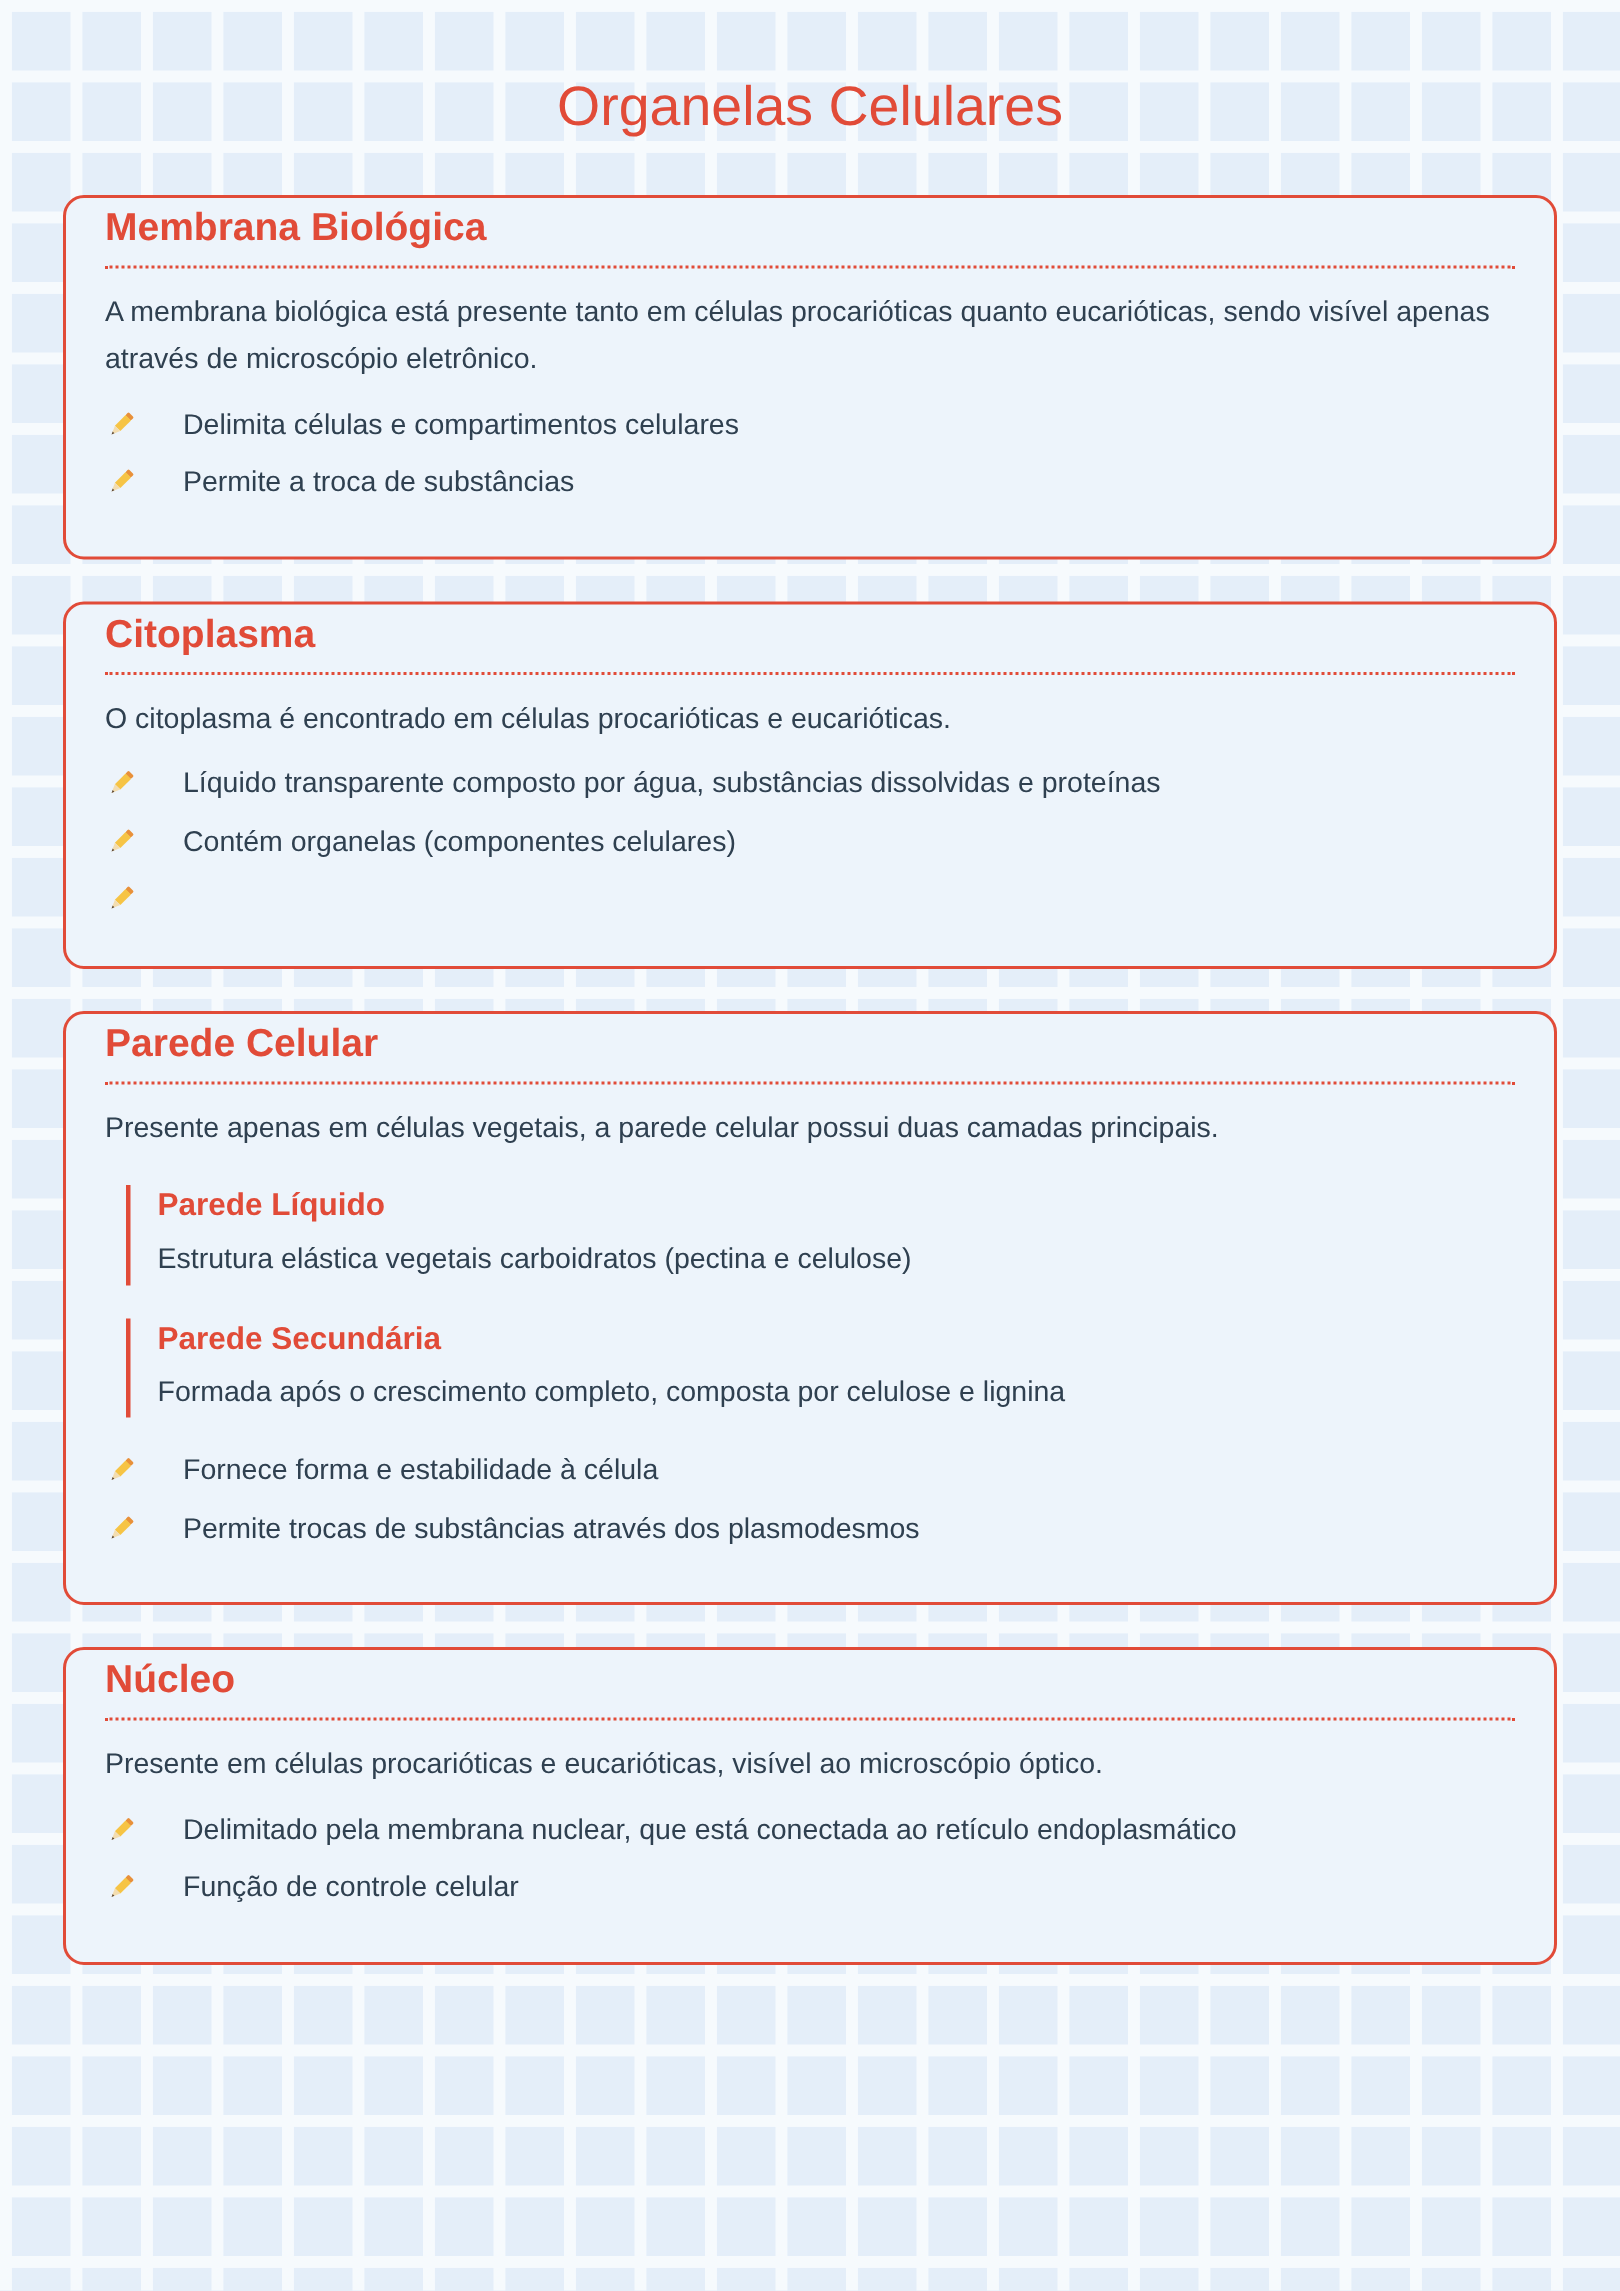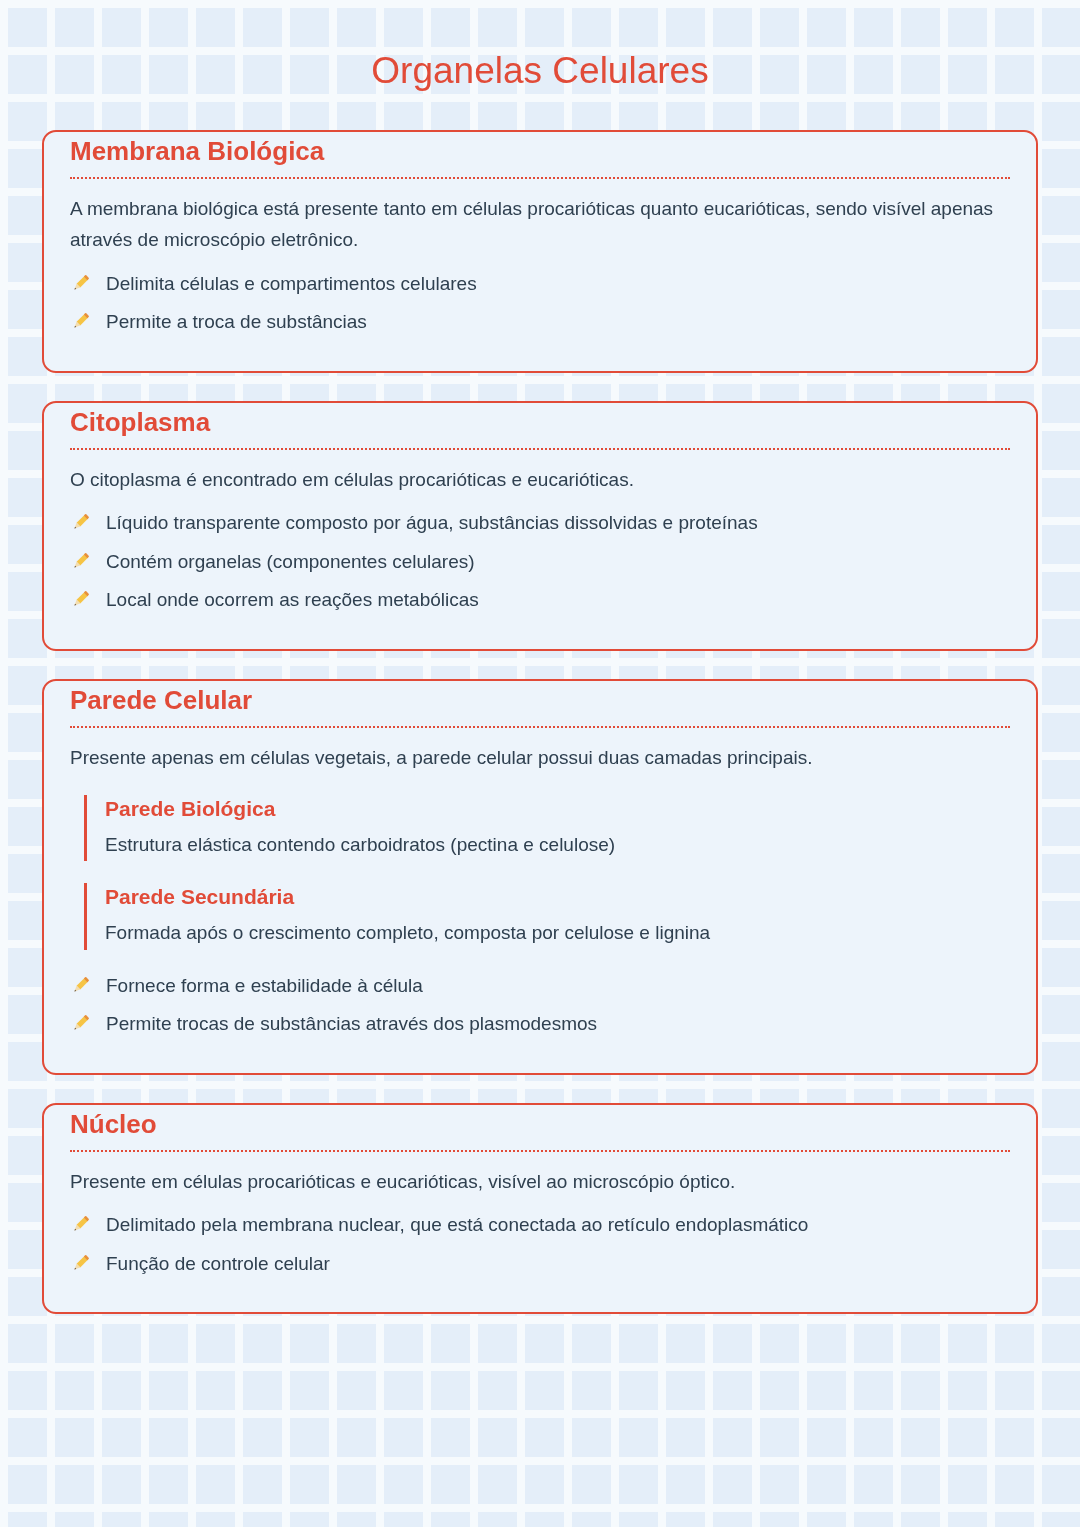--- a/index.html
+++ b/index.html
@@ -55,21 +55,21 @@
     line-height:1.65;
   }
   ul.bullets{
     list-style:none;
     margin:6px 0 0;
     padding:0;
   }
   ul.bullets li{
     display:flex;
     align-items:flex-start;
-    gap:14px;
+    gap:30px;
     margin:10px 0;
     font-size:19px;
     line-height:1.5;
   }
   .pencil-wrap{
     flex:0 0 auto;
     width:22px;
     height:22px;
     margin-top:2px;
   }
@@ -165,32 +165,31 @@
         <span class="pencil-wrap">
           <svg viewBox="0 0 24 24" aria-hidden="true">
               <g transform="rotate(45 12 12)">
                 <rect x="9.2" y="2" width="5.6" height="3.4" rx="1" fill="#e8903a"></rect>
                 <rect x="9.2" y="5" width="5.6" height="11" fill="#f6c445"></rect>
                 <path d="M9.2 16 L12 22.2 L14.8 16 Z" fill="#f3ddb0"></path>
                 <path d="M11.1 20.2 L12 22.2 L12.9 20.2 Z" fill="#5b4632"></path>
               </g>
             </svg>
         </span>
-        <span>Local onde ocorrem as reações metabólicas</span>
       </li>
     </ul>
   </section>
 
   <section class="card">
     <h2 class="card-title">Parede Celular</h2>
     <p class="intro">Presente apenas em células vegetais, a parede celular possui duas camadas principais.</p>
 
     <div class="subsection">
-      <h3>Parede Biológica</h3>
-      <p>Estrutura elástica contendo carboidratos (pectina e celulose)</p>
+      <h3>Parede Líquido</h3>
+      <p>Estrutura elástica vegetais carboidratos (pectina e celulose)</p>
     </div>
 
     <div class="subsection">
       <h3>Parede Secundária</h3>
       <p>Formada após o crescimento completo, composta por celulose e lignina</p>
     </div>
 
     <ul class="bullets">
       <li>
         <span class="pencil-wrap">

